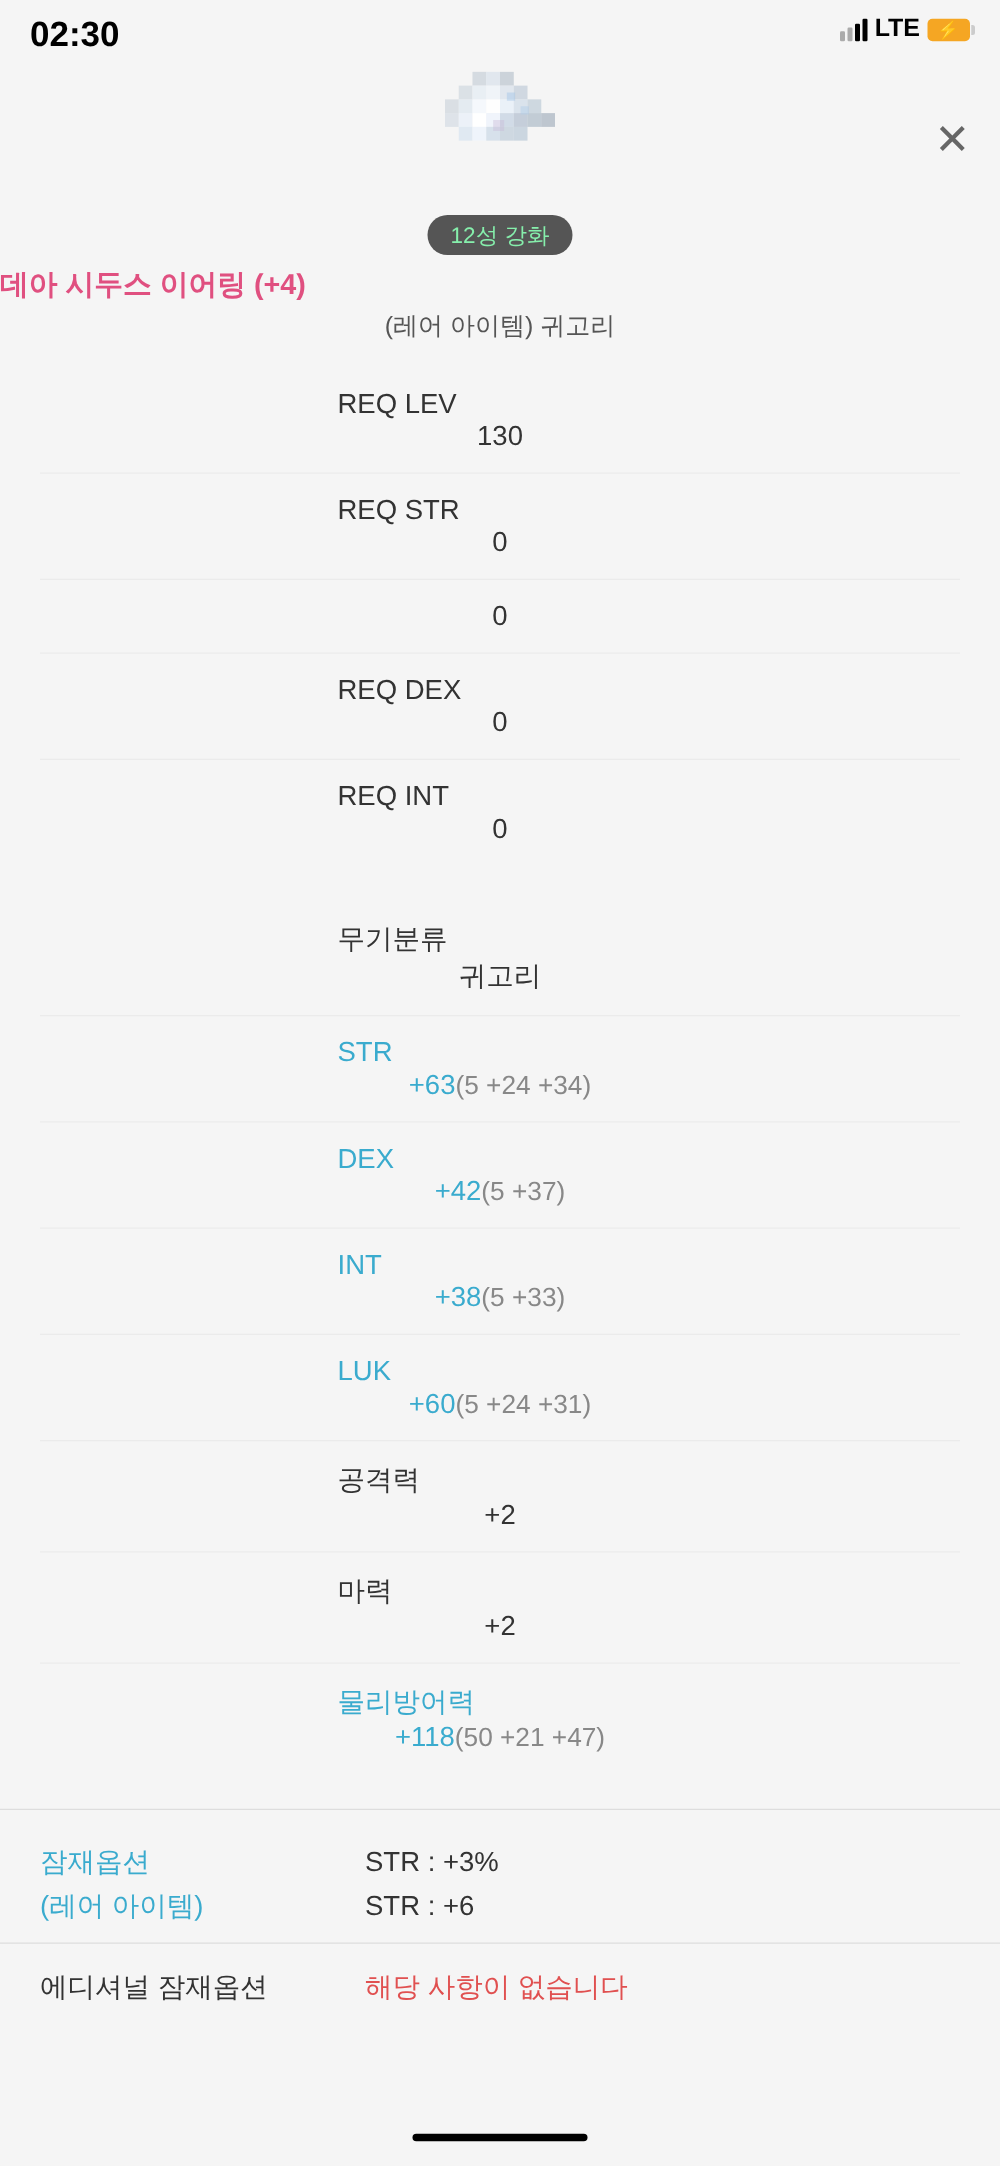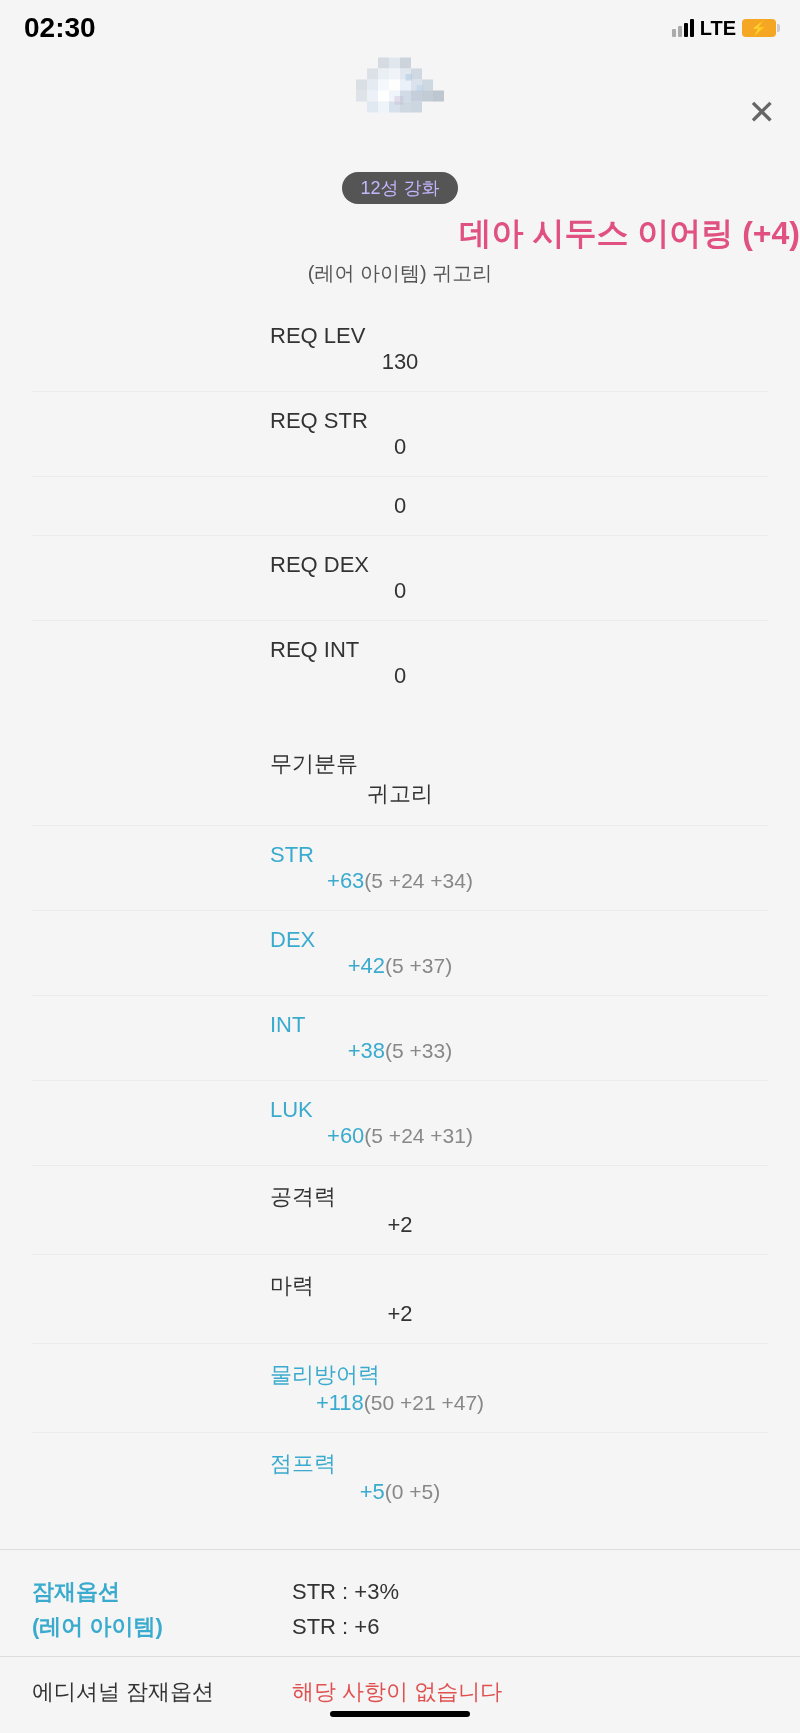--- a/index.html
+++ b/index.html
@@ -10,21 +10,21 @@
       background: #f5f5f5;
       font-family: -apple-system, 'Apple SD Gothic Neo', 'Malgun Gothic', sans-serif;
       position: relative;
       overflow-x: hidden;
     }
 
     
     .status-bar {
       display: flex;
       justify-content: space-between;
-      align-items: center;
+      align-items: flex-start;
       padding: 12px 24px 8px 24px;
       background: #f5f5f5;
     }
     .status-time {
       font-size: 28px;
       font-weight: 700;
       color: #000;
     }
     .status-icons {
       display: flex;
@@ -108,31 +108,31 @@
     }
 
     
     .enhance-badge {
       display: flex;
       justify-content: center;
       margin-bottom: 8px;
     }
     .enhance-badge span {
       background: #555;
-      color: #c4b5fd;
+      color: #86efac;
       border-radius: 20px;
       padding: 4px 18px;
       font-size: 18px;
       font-weight: 500;
     }
 
     
     .item-title {
-      text-align: right;
-      font-size: 32px;
+      text-align: left;
+      font-size: 23px;
       font-weight: 600;
       color: #e05080;
       margin-bottom: 4px;
     }
     .item-subtitle {
       text-align: center;
       font-size: 20px;
       color: #555;
       margin-bottom: 20px;
     }
@@ -192,21 +192,20 @@
     }
     .latent-row {
       display: flex;
       align-items: flex-start;
     }
     .latent-label {
       width: 260px;
       font-size: 22px;
       color: #3aabce;
       line-height: 1.6;
-      font-weight: bold;
     }
     .latent-value {
       font-size: 22px;
       color: #333;
       line-height: 1.6;
     }
 
     
     .additional-latent-section {
       padding: 20px 32px 30px 32px;
@@ -383,26 +382,20 @@
   </div>
 
   <div class="stat-row">
     <span class="stat-label blue">물리방어력</span>
     <span class="stat-value">
       <span class="main-val">+118</span><span class="sub-val">(50 +21 +47)</span>
     </span>
   </div>
 
 
-  <div class="stat-row">
-    <span class="stat-label blue">점프력</span>
-    <span class="stat-value">
-      <span class="main-val">+5</span><span class="sub-val">(0 +5)</span>
-    </span>
-  </div>
 </div>
 
 <div class="group-spacer"></div>
 <div class="divider"></div>
 
 <div class="latent-section">
   <div class="latent-row">
     <div class="latent-label">잠재옵션<br>(레어 아이템)</div>
     <div class="latent-value">
       <div>STR : +3%</div>

